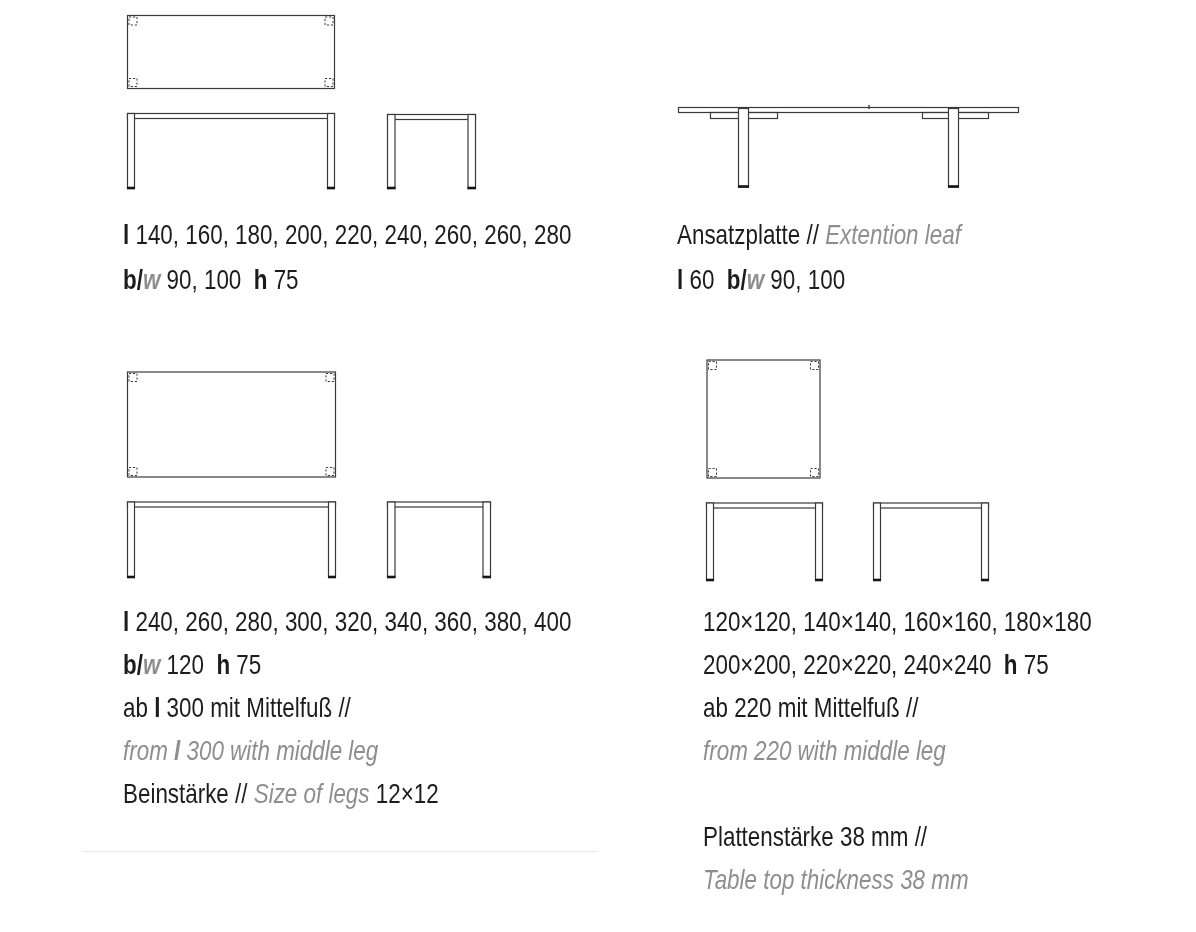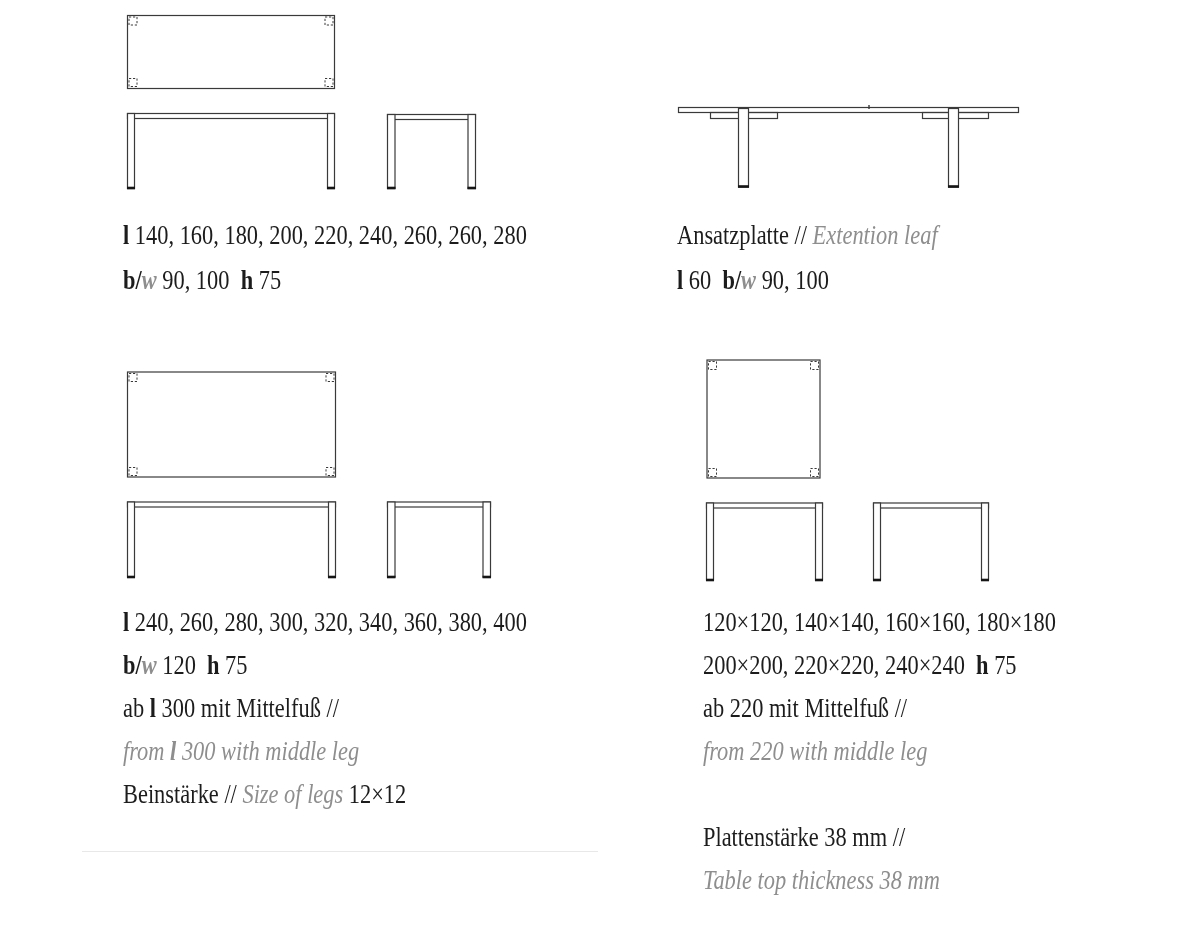--- a/index.html
+++ b/index.html
@@ -5,21 +5,21 @@
   :root{
     --text-color:#1c1c1c;
     --muted-color:#8e8e8e;
     --line-color:#3a3a3a;
     --divider-color:#e8e8e8;
     --bg-color:#ffffff;
   }
   html,body{margin:0;padding:0;background:var(--bg-color);}
   .page{
     position:relative;width:1196px;height:932px;background:var(--bg-color);
-    overflow:hidden;font-family:Liberation Serif, serif;color:var(--text-color);
+    overflow:hidden;font-family:Liberation Sans, sans-serif;color:var(--text-color);
   }
   .abs{position:absolute;}
   .specs{
     font-size:28px;line-height:45px;color:var(--text-color);
     transform:scaleX(0.8);transform-origin:0 0;white-space:pre;
   }
   .lh43{line-height:43px;}
   .tline{white-space:pre;}
   .seg{white-space:pre;}
   .bold{font-weight:bold;}

